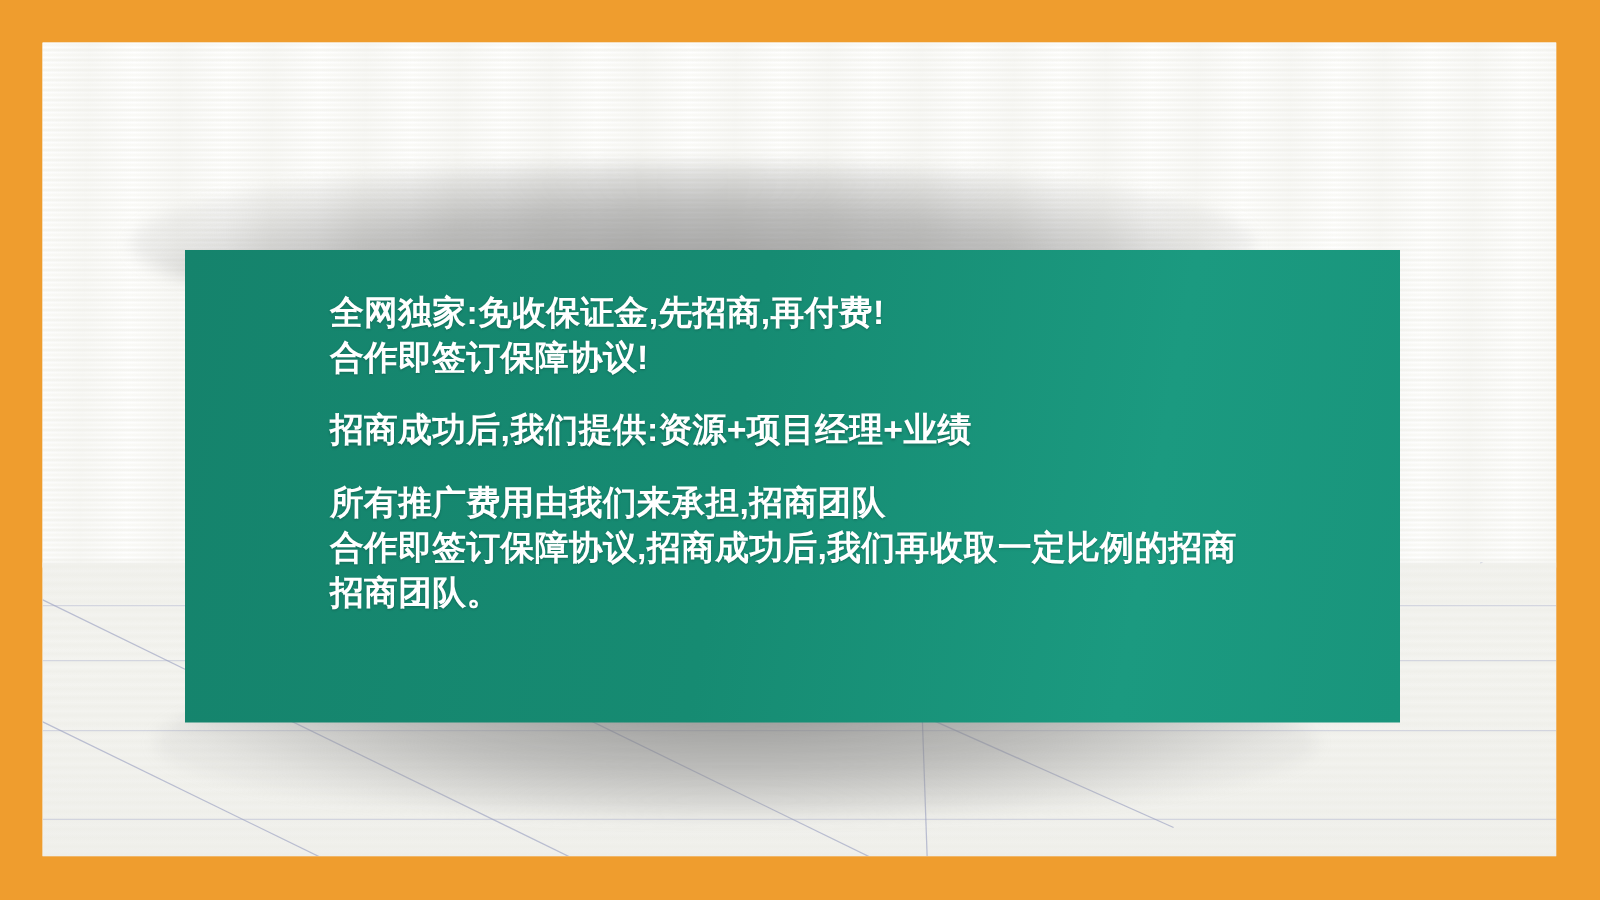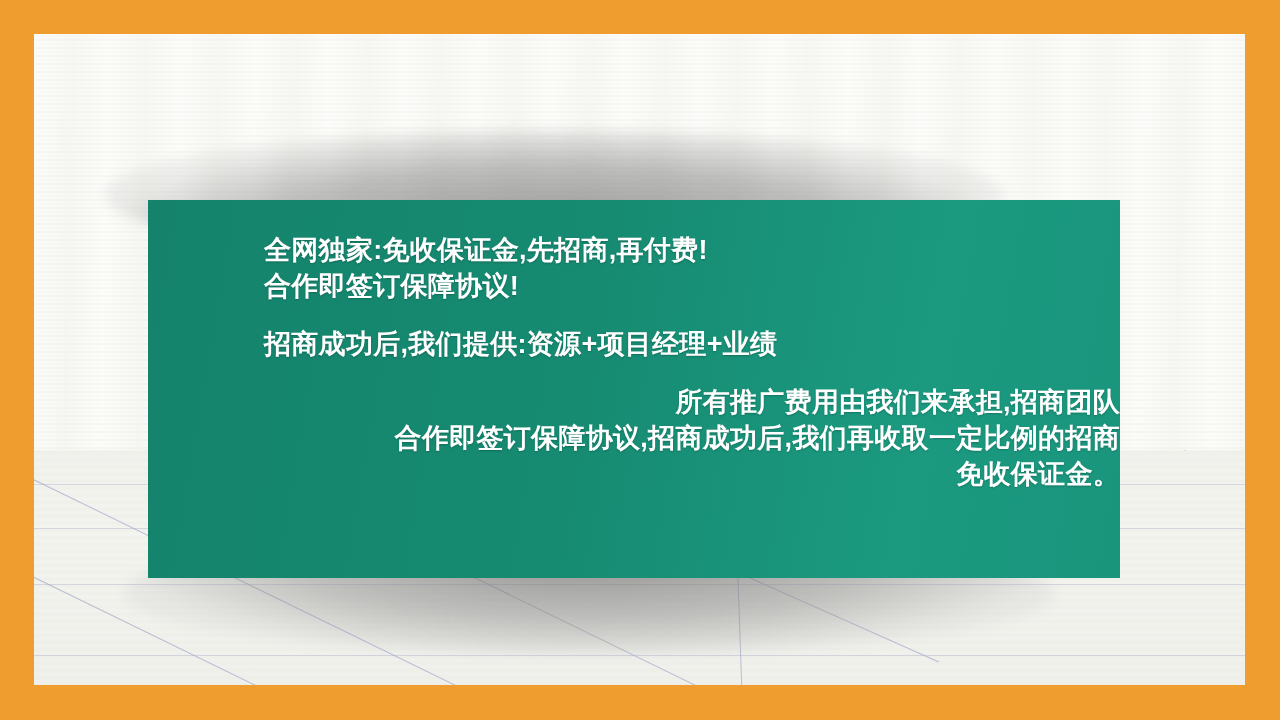--- a/index.html
+++ b/index.html
@@ -115,21 +115,21 @@
   
   #panel {
     position:absolute;
     left:114px; top:166px;
     width:972px; height:378px;
     background:linear-gradient(100deg,#15836c 0%,#168b72 45%,#1b9a80 78%,#19957c 100%);
     padding:32px 0 0 116px;
   }
 
   .para { margin:0 0 22px 0; }
-  .para:last-child { margin-bottom:0;text-align:right; }
+  .para:last-child { margin-bottom:0; }
 
   .line {
     color:#ffffff;
     font-size:27px;
     font-weight:bold;
     line-height:36px;
     letter-spacing:0.3px;
     white-space:nowrap;
     text-shadow:0 1px 2px rgba(0,0,0,0.22);
   }
@@ -169,19 +169,19 @@
         <div class="line">合作即签订保障协议!</div>
       </div>
 
       <div class="para">
         <div class="line">招商成功后,我们提供:资源+项目经理+业绩</div>
       </div>
 
       <div class="para">
         <div class="line">所有推广费用由我们来承担,招商团队</div>
         <div class="line">合作即签订保障协议,招商成功后,我们再收取一定比例的招商</div>
-        <div class="line">免收保证金。</div>
+        <div class="line">招商团队。</div>
       </div>
 
     </div>
 
   </div>
 </div>
 
 </body></html>

